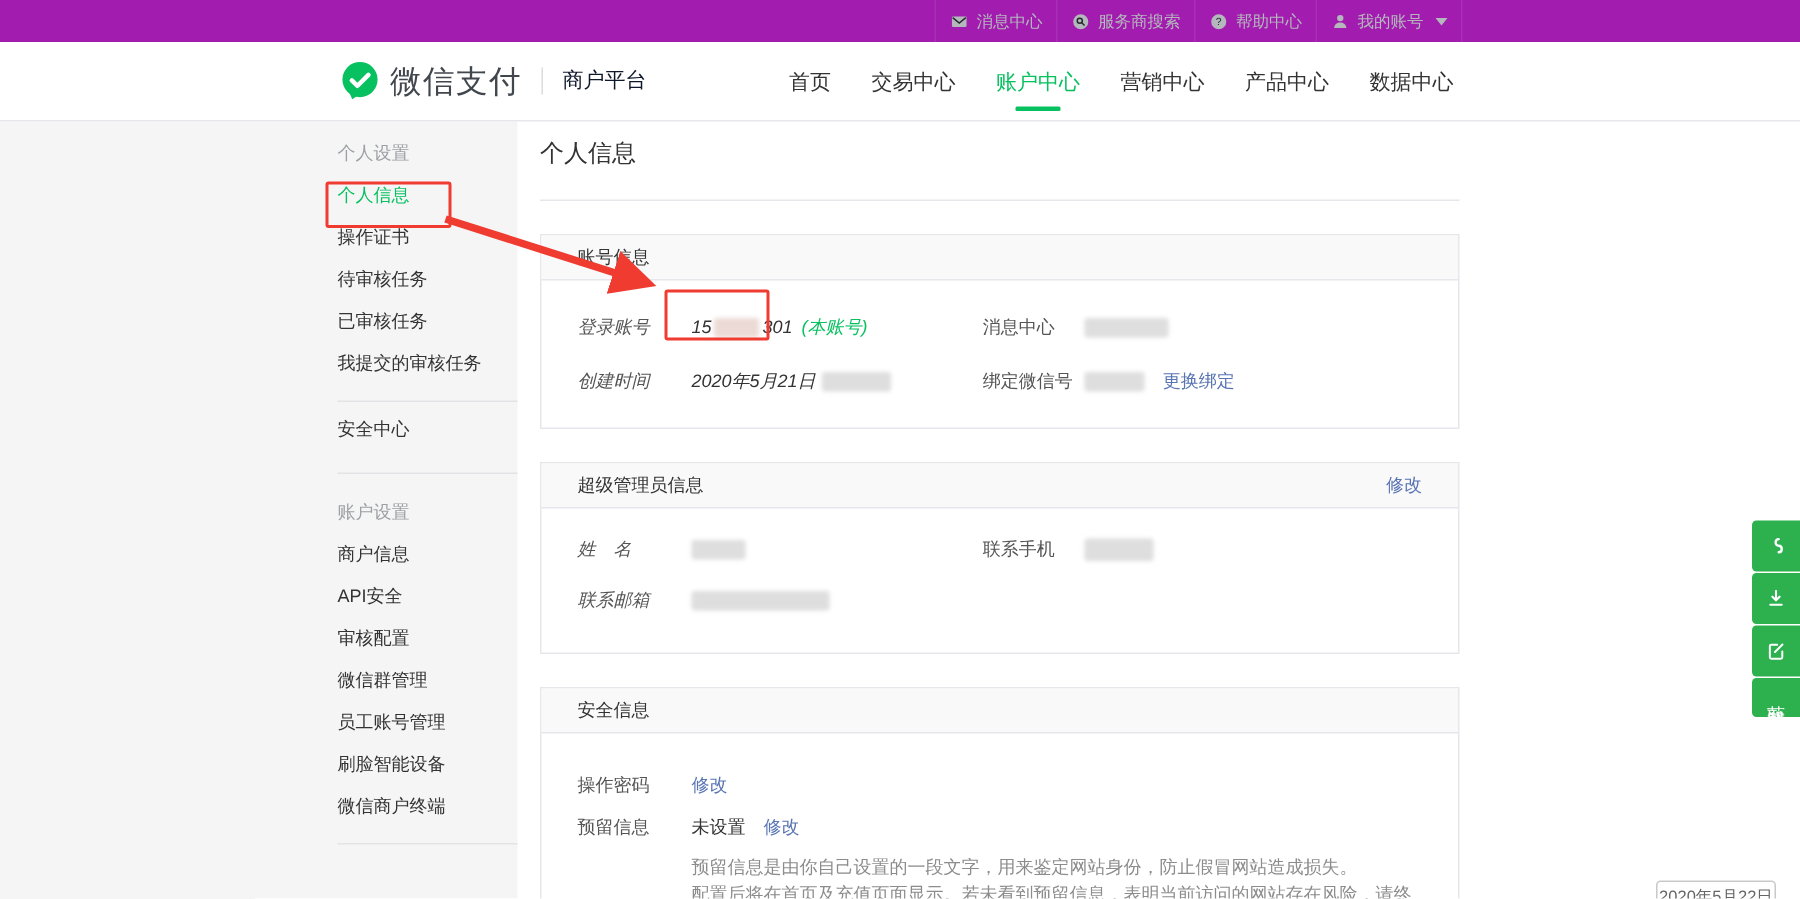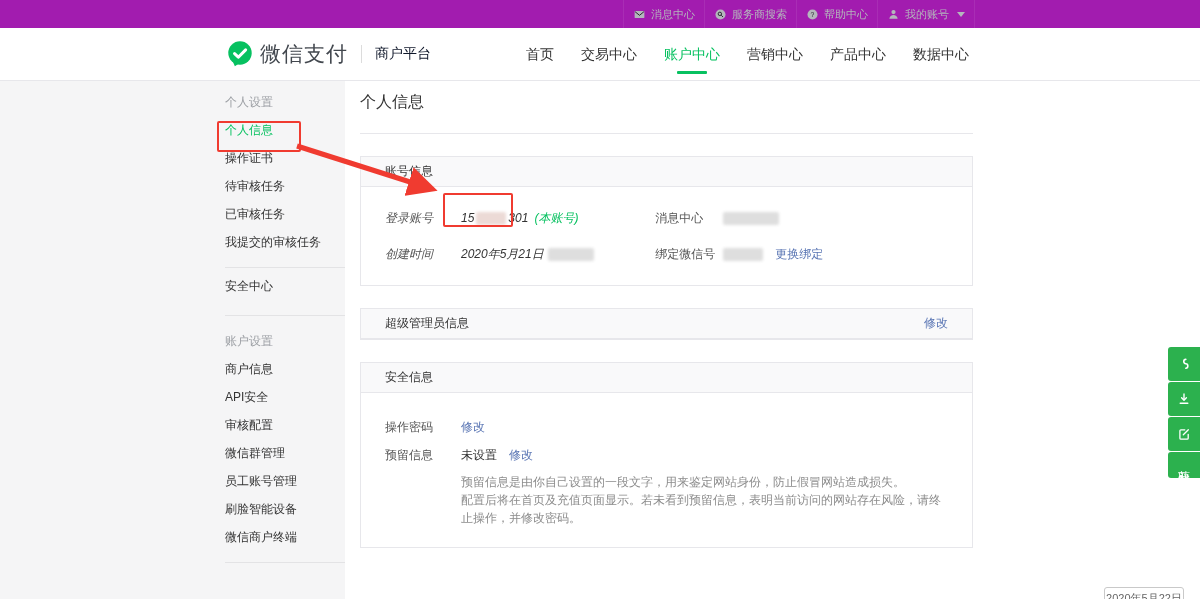--- a/index.html
+++ b/index.html
@@ -213,20 +213,38 @@
           </div>
         </div>
       </div>
     </div>
 
     <div class="card">
       <div class="card-header">
         <span>超级管理员信息</span>
         <span class="link">修改</span>
       </div>
+      <div class="card-body" style="padding:16px 24px 24px;">
+        <div class="form-row" style="margin-bottom:12px;">
+          <div class="cell cell-l">
+            <span class="flabel">姓　名</span>
+            <span class="blob" style="width:36px;"></span>
+          </div>
+          <div class="cell cell-r">
+            <span class="flabel-r">联系手机</span>
+            <span class="blob" style="width:46px;height:15px;"></span>
+          </div>
+        </div>
+        <div class="form-row">
+          <div class="cell cell-l" style="width:100%;">
+            <span class="flabel">联系邮箱</span>
+            <span class="blob" style="width:92px;"></span>
+          </div>
+        </div>
+      </div>
     </div>
 
     <div class="card">
       <div class="card-header">
         <span>安全信息</span>
       </div>
       <div class="card-body" style="padding:24px 24px 20px;">
         <div class="form-row" style="height:20px;margin-bottom:8px;">
           <span class="flabel">操作密码</span>
           <span class="link">修改</span>

